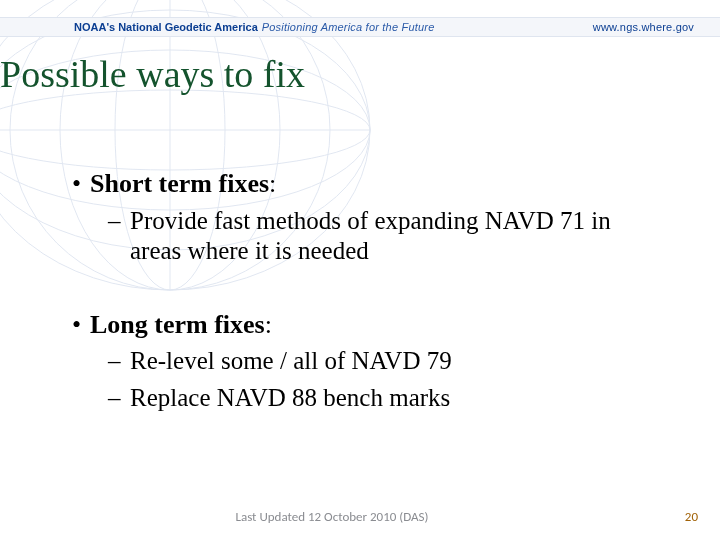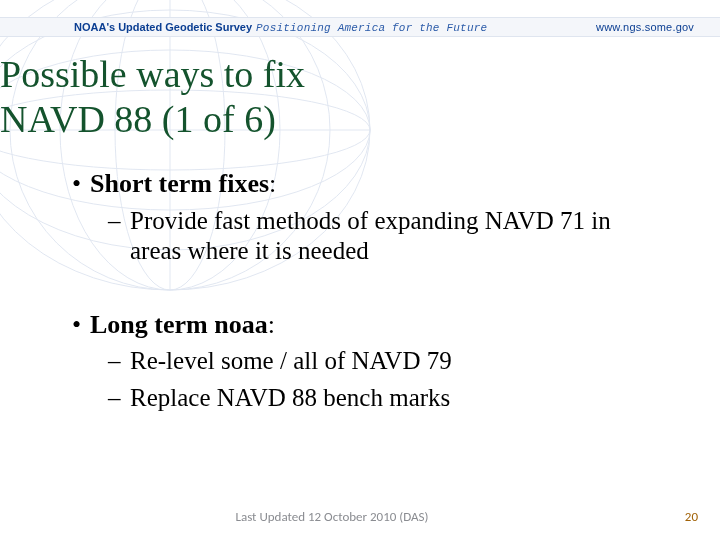--- a/index.html
+++ b/index.html
@@ -32,21 +32,21 @@
     display: flex;
     align-items: center;
     justify-content: space-between;
     padding: 0 26px 0 74px;
     font-family: Arial, Helvetica, sans-serif;
     font-size: 11px;
     color: #1a3e78;
   }
   .header-left { display: flex; align-items: baseline; gap: 4px; }
   .hdr-brand { font-weight: 700; color: #0b3e92; }
-  .hdr-tagline { font-style: italic; color: #2a5aa8; letter-spacing: 0.2px; font-family: Liberation Mono, monospace; }
+  .hdr-tagline { font-style: italic; color: #2a5aa8; letter-spacing: 0.2px; }
   .hdr-url { color: #0b3e92; letter-spacing: 0.2px; }
   .title {
     position: absolute;
     top: 52px;
     left: 0;
     width: 720px;
     text-align: left;
     font-size: 38px;
     line-height: 1.18;
     color: #14532d;
@@ -107,50 +107,49 @@
         <ellipse cx="210" cy="170" rx="110" ry="160"></ellipse>
         <ellipse cx="210" cy="170" rx="55" ry="160"></ellipse>
         <line x1="10" y1="170" x2="410" y2="170"></line>
         <line x1="210" y1="10" x2="210" y2="330"></line>
       </g>
     </svg>
   </div>
 
   <div class="header-bar">
     <div class="header-left">
-      <span class="hdr-brand">NOAA's Updated Geodetic Survey</span>
+      <span class="hdr-brand">NOAA's National Geodetic America</span>
       <span class="hdr-tagline">Positioning America for the Future</span>
     </div>
-    <span class="hdr-url">www.ngs.some.gov</span>
+    <span class="hdr-url">www.ngs.where.gov</span>
   </div>
 
   <div class="title">
     <span>Possible ways to fix</span><br>
-    <span>NAVD 88 (1 of 6)</span>
   </div>
 
   <div class="body">
 
     <div class="bullet-row">
       <span class="bullet-dot">•</span>
       <span class="bullet-text">
         <span class="bold">Short term fixes</span><span>:</span>
       </span>
     </div>
     <div class="bullet-row sub">
       <span class="dash">–</span>
       <span class="bullet-text">Provide fast methods of expanding NAVD 71 in areas where it is needed</span>
     </div>
 
     <div class="gap"></div>
 
     <div class="bullet-row">
       <span class="bullet-dot">•</span>
       <span class="bullet-text">
-        <span class="bold">Long term noaa</span><span>:</span>
+        <span class="bold">Long term fixes</span><span>:</span>
       </span>
     </div>
     <div class="bullet-row sub">
       <span class="dash">–</span>
       <span class="bullet-text">Re-level some / all of NAVD 79</span>
     </div>
     <div class="bullet-row sub">
       <span class="dash">–</span>
       <span class="bullet-text">Replace NAVD 88 bench marks</span>
     </div>

